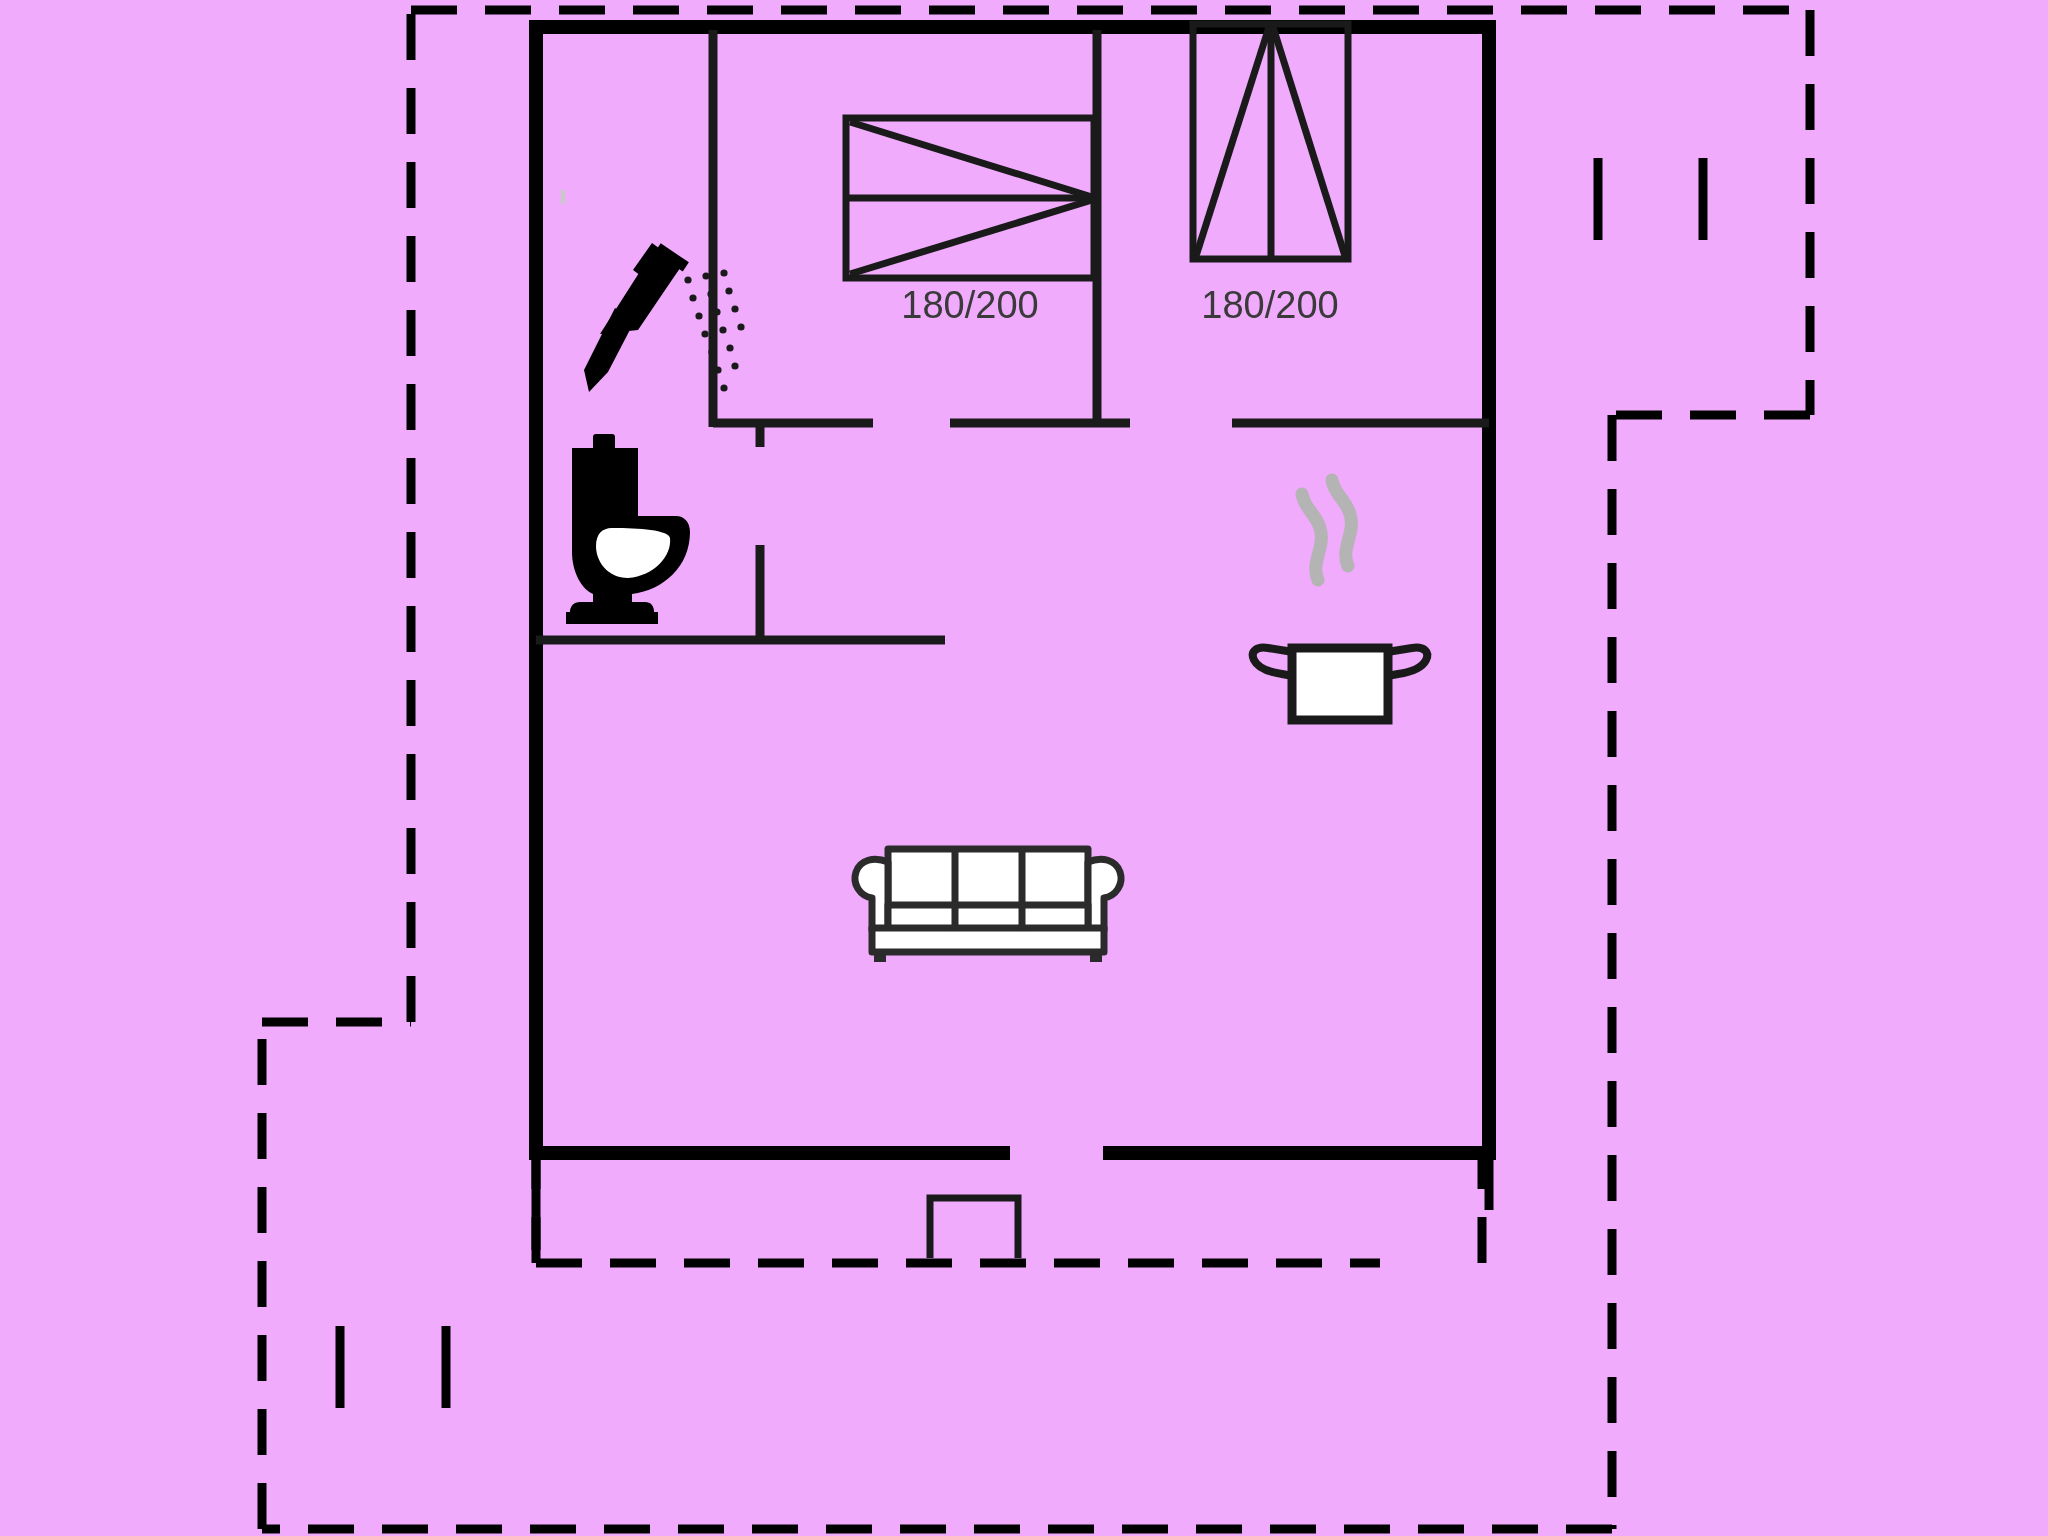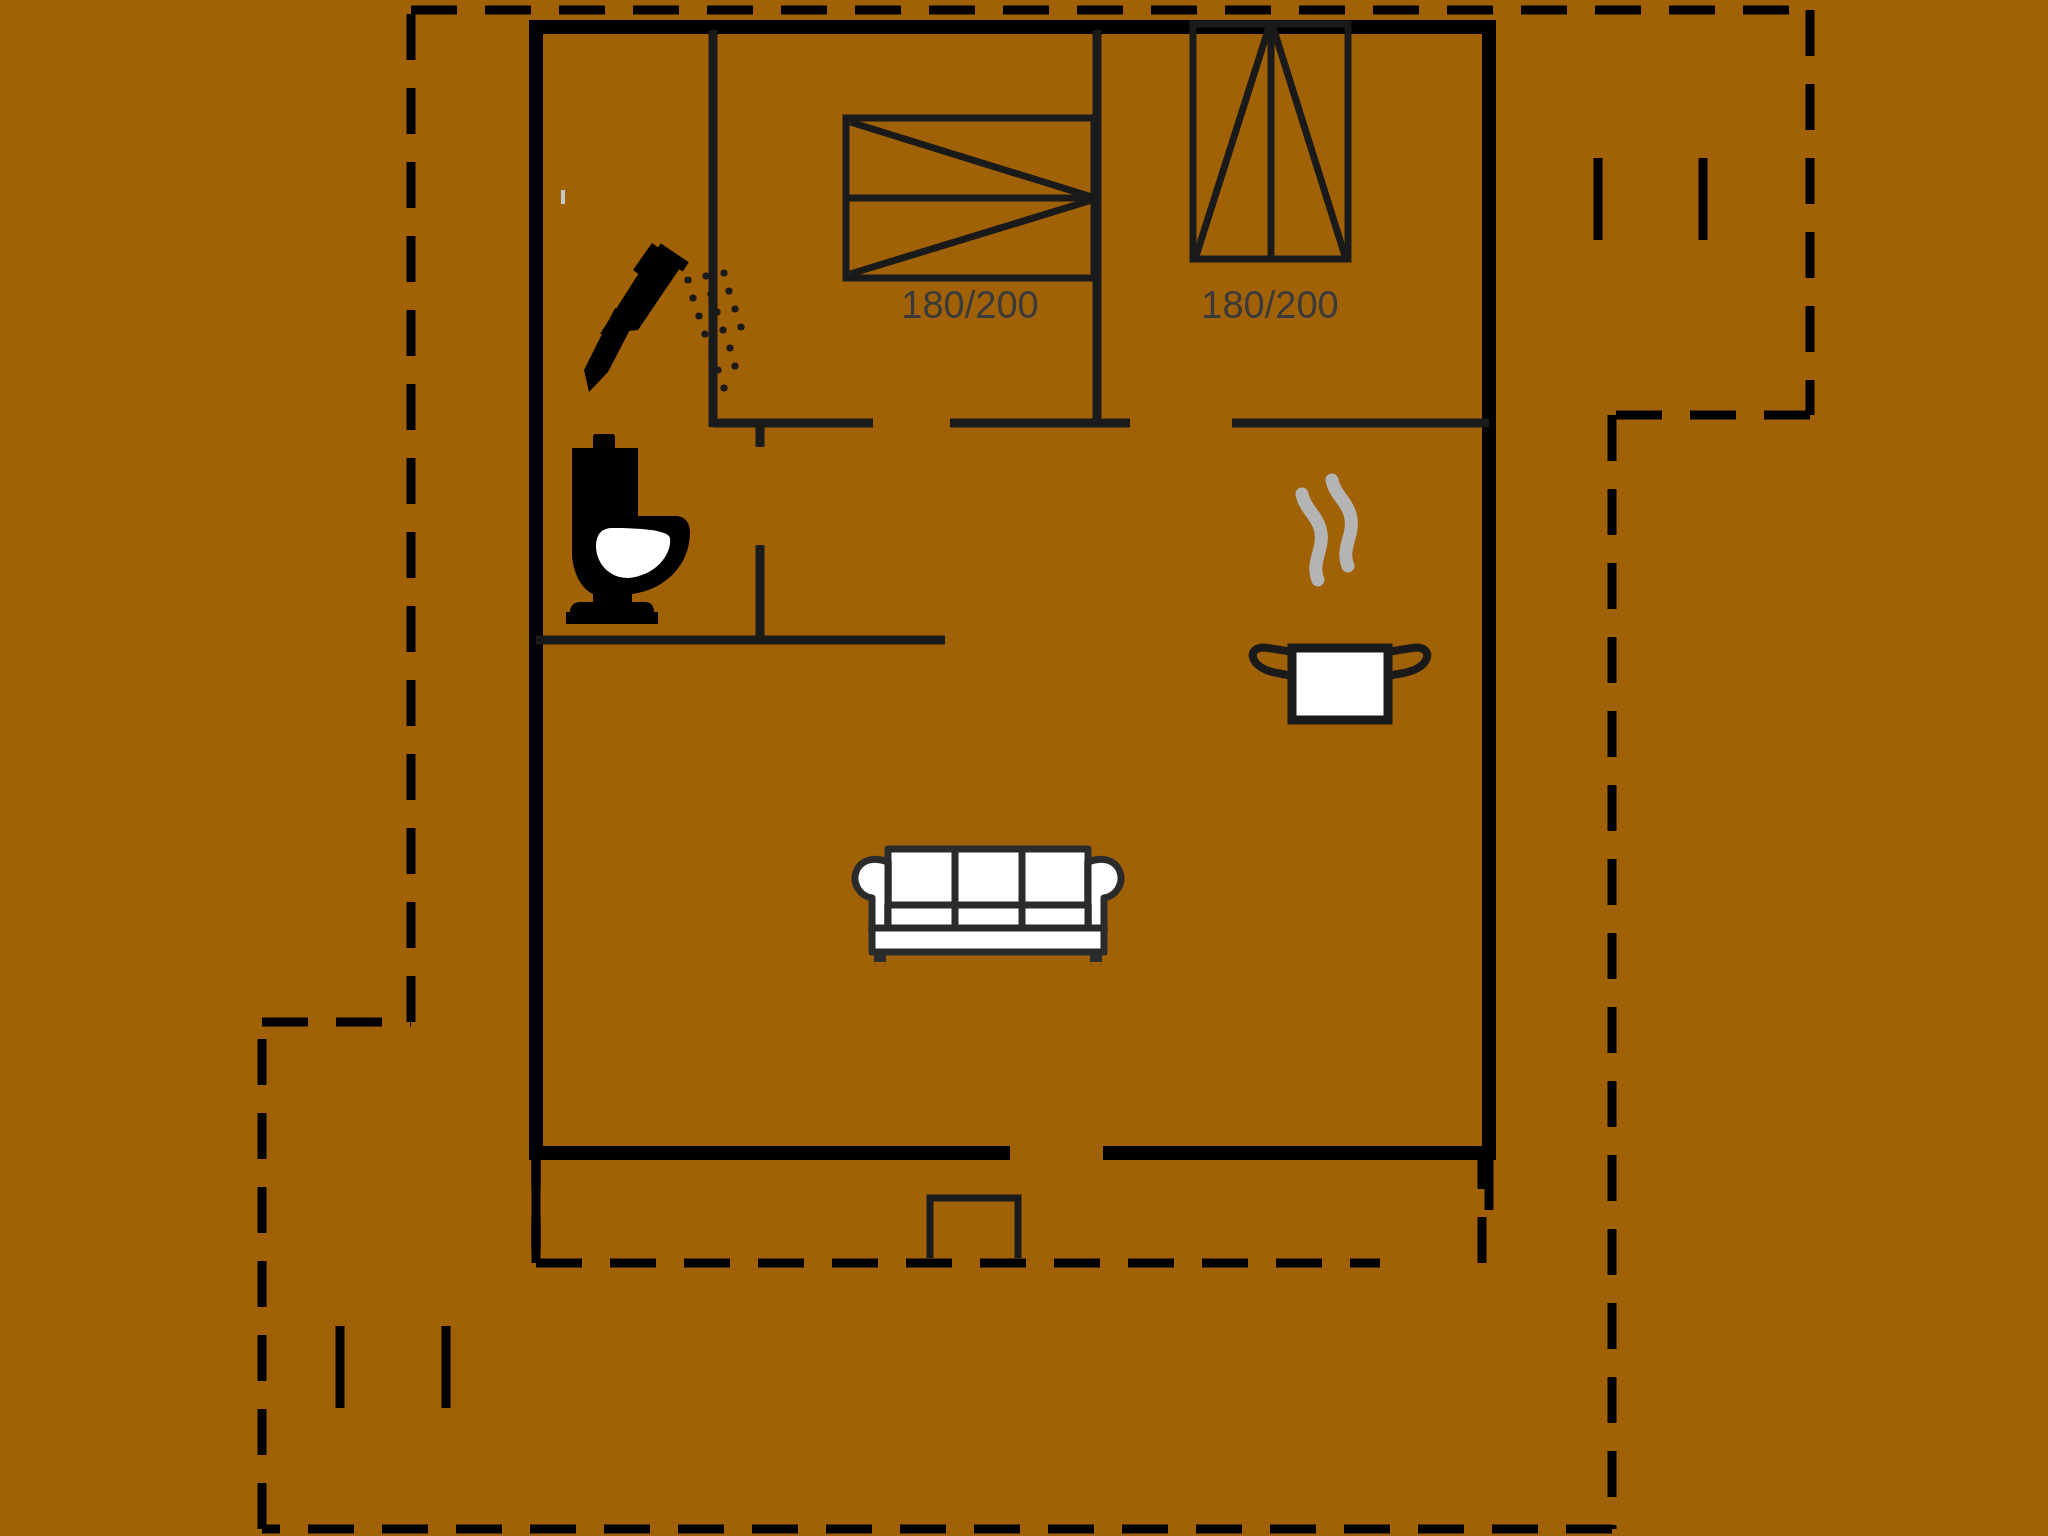--- a/index.html
+++ b/index.html
@@ -10,21 +10,21 @@
   body {
     width: 2048px;
     height: 1536px;
     font-family: "Liberation Sans", sans-serif;
     overflow: hidden;
   }
   #floorplan-root {
     position: relative;
     width: 2048px;
     height: 1536px;
-    background: #a16207;
+    background: #f0abfc;
   }
   svg.plan {
     display: block;
     width: 2048px;
     height: 1536px;
   }
   .dim-label {
     font-family: "Liberation Sans", sans-serif;
     font-size: 38px;
     fill: #3a3a3a;

